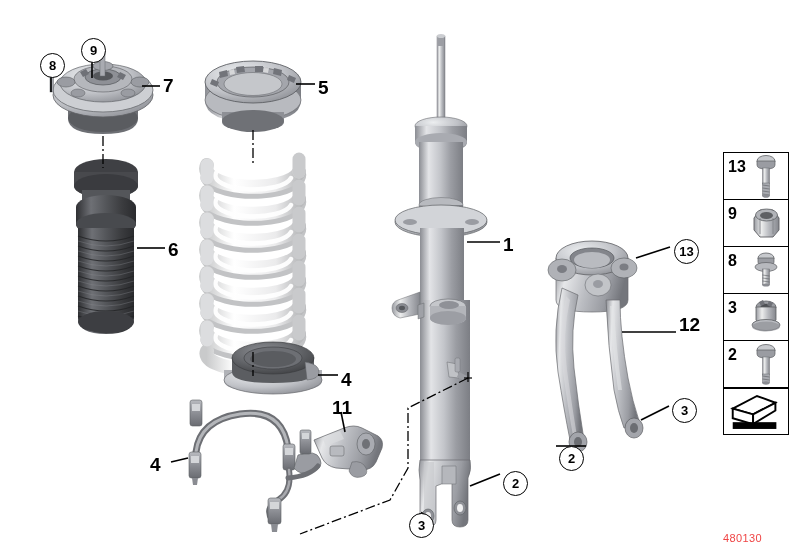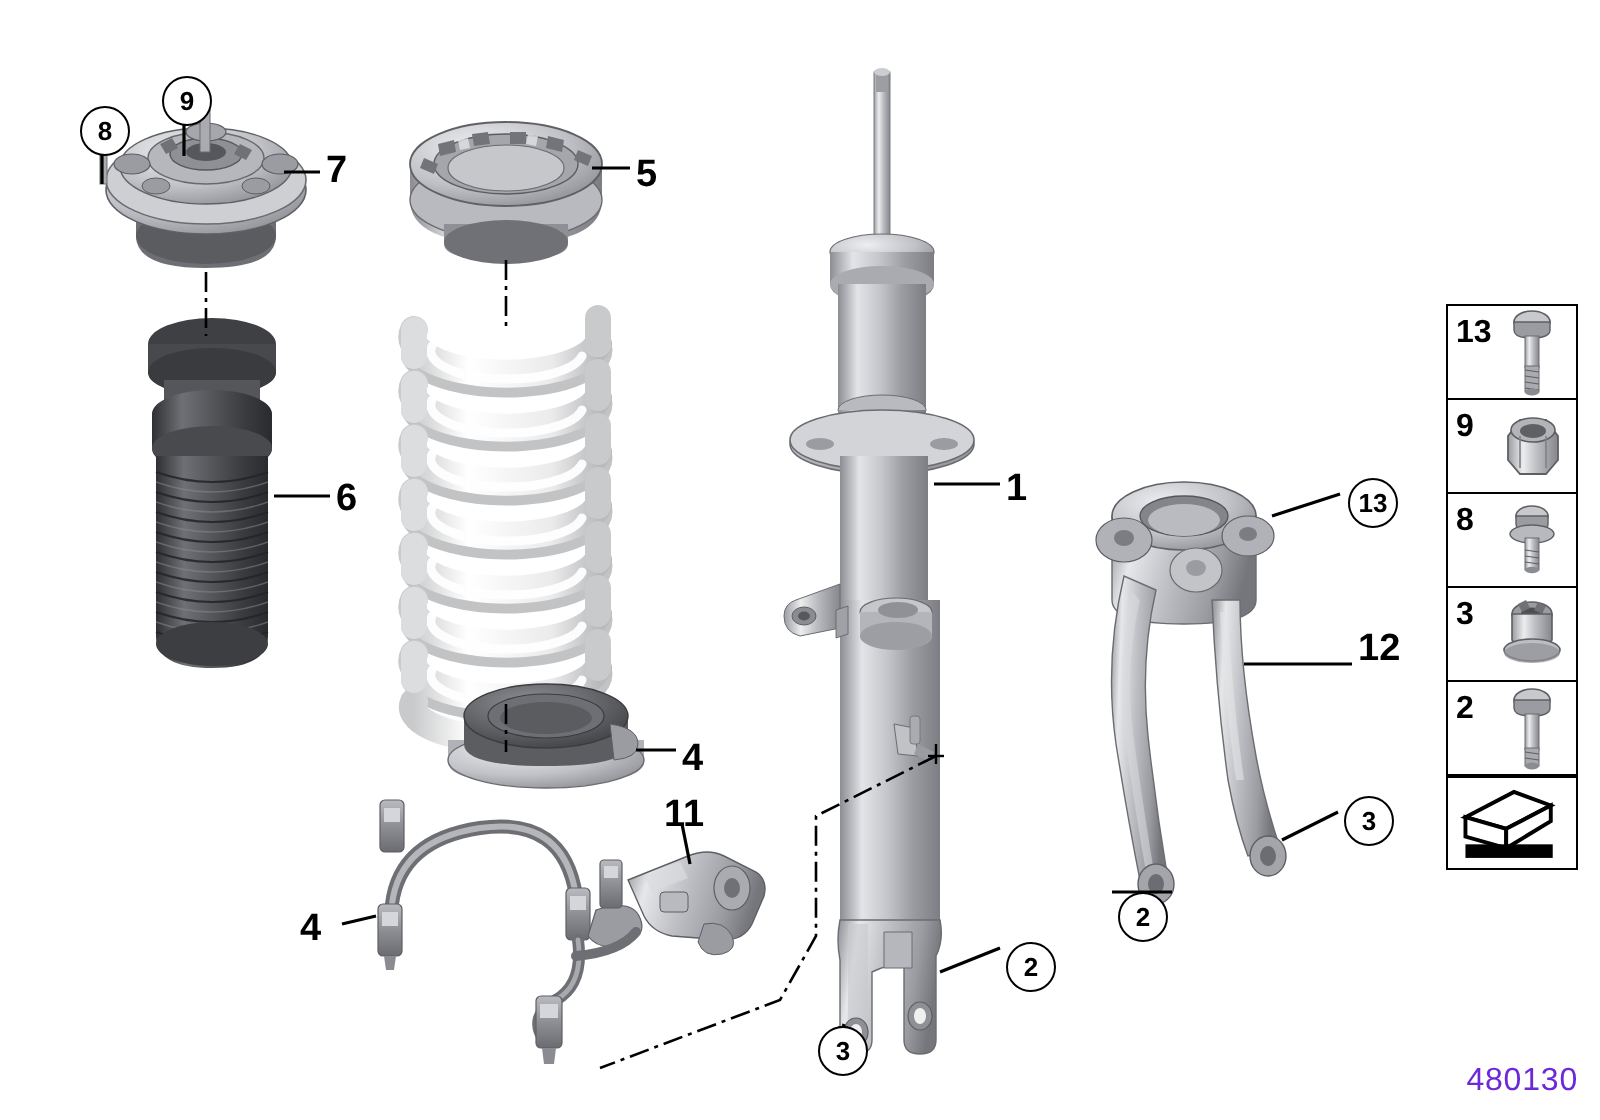--- a/index.html
+++ b/index.html
@@ -50,22 +50,22 @@
   .fcell:last-child{border-bottom:none;}
   .fnum{
     position:absolute;left:4px;top:5px;
     font-size:16px;font-weight:bold;
     font-family:"Liberation Sans", sans-serif;
   }
   .ficon{position:absolute;right:2px;top:0;width:40px;height:47px;}
   #arrowcell{height:46px;border-top:1.5px solid #000;}
   #diagnum{
     position:absolute;left:723px;top:532px;width:66px;
-    text-align:right;font-size:16px;letter-spacing:.4px;
-    font-family:"Liberation Sans", sans-serif;color:#6d28d9;
+    text-align:left;font-size:11px;letter-spacing:.4px;
+    font-family:"Liberation Sans", sans-serif;color:#ef4444;
   }
 </style>
 </head>
 <body>
 
 <div id="stage">
 
   <svg class="layer" viewBox="0 0 800 560">
     <defs>
       <linearGradient id="gMetalH" x1="0" y1="0" x2="1" y2="0">

